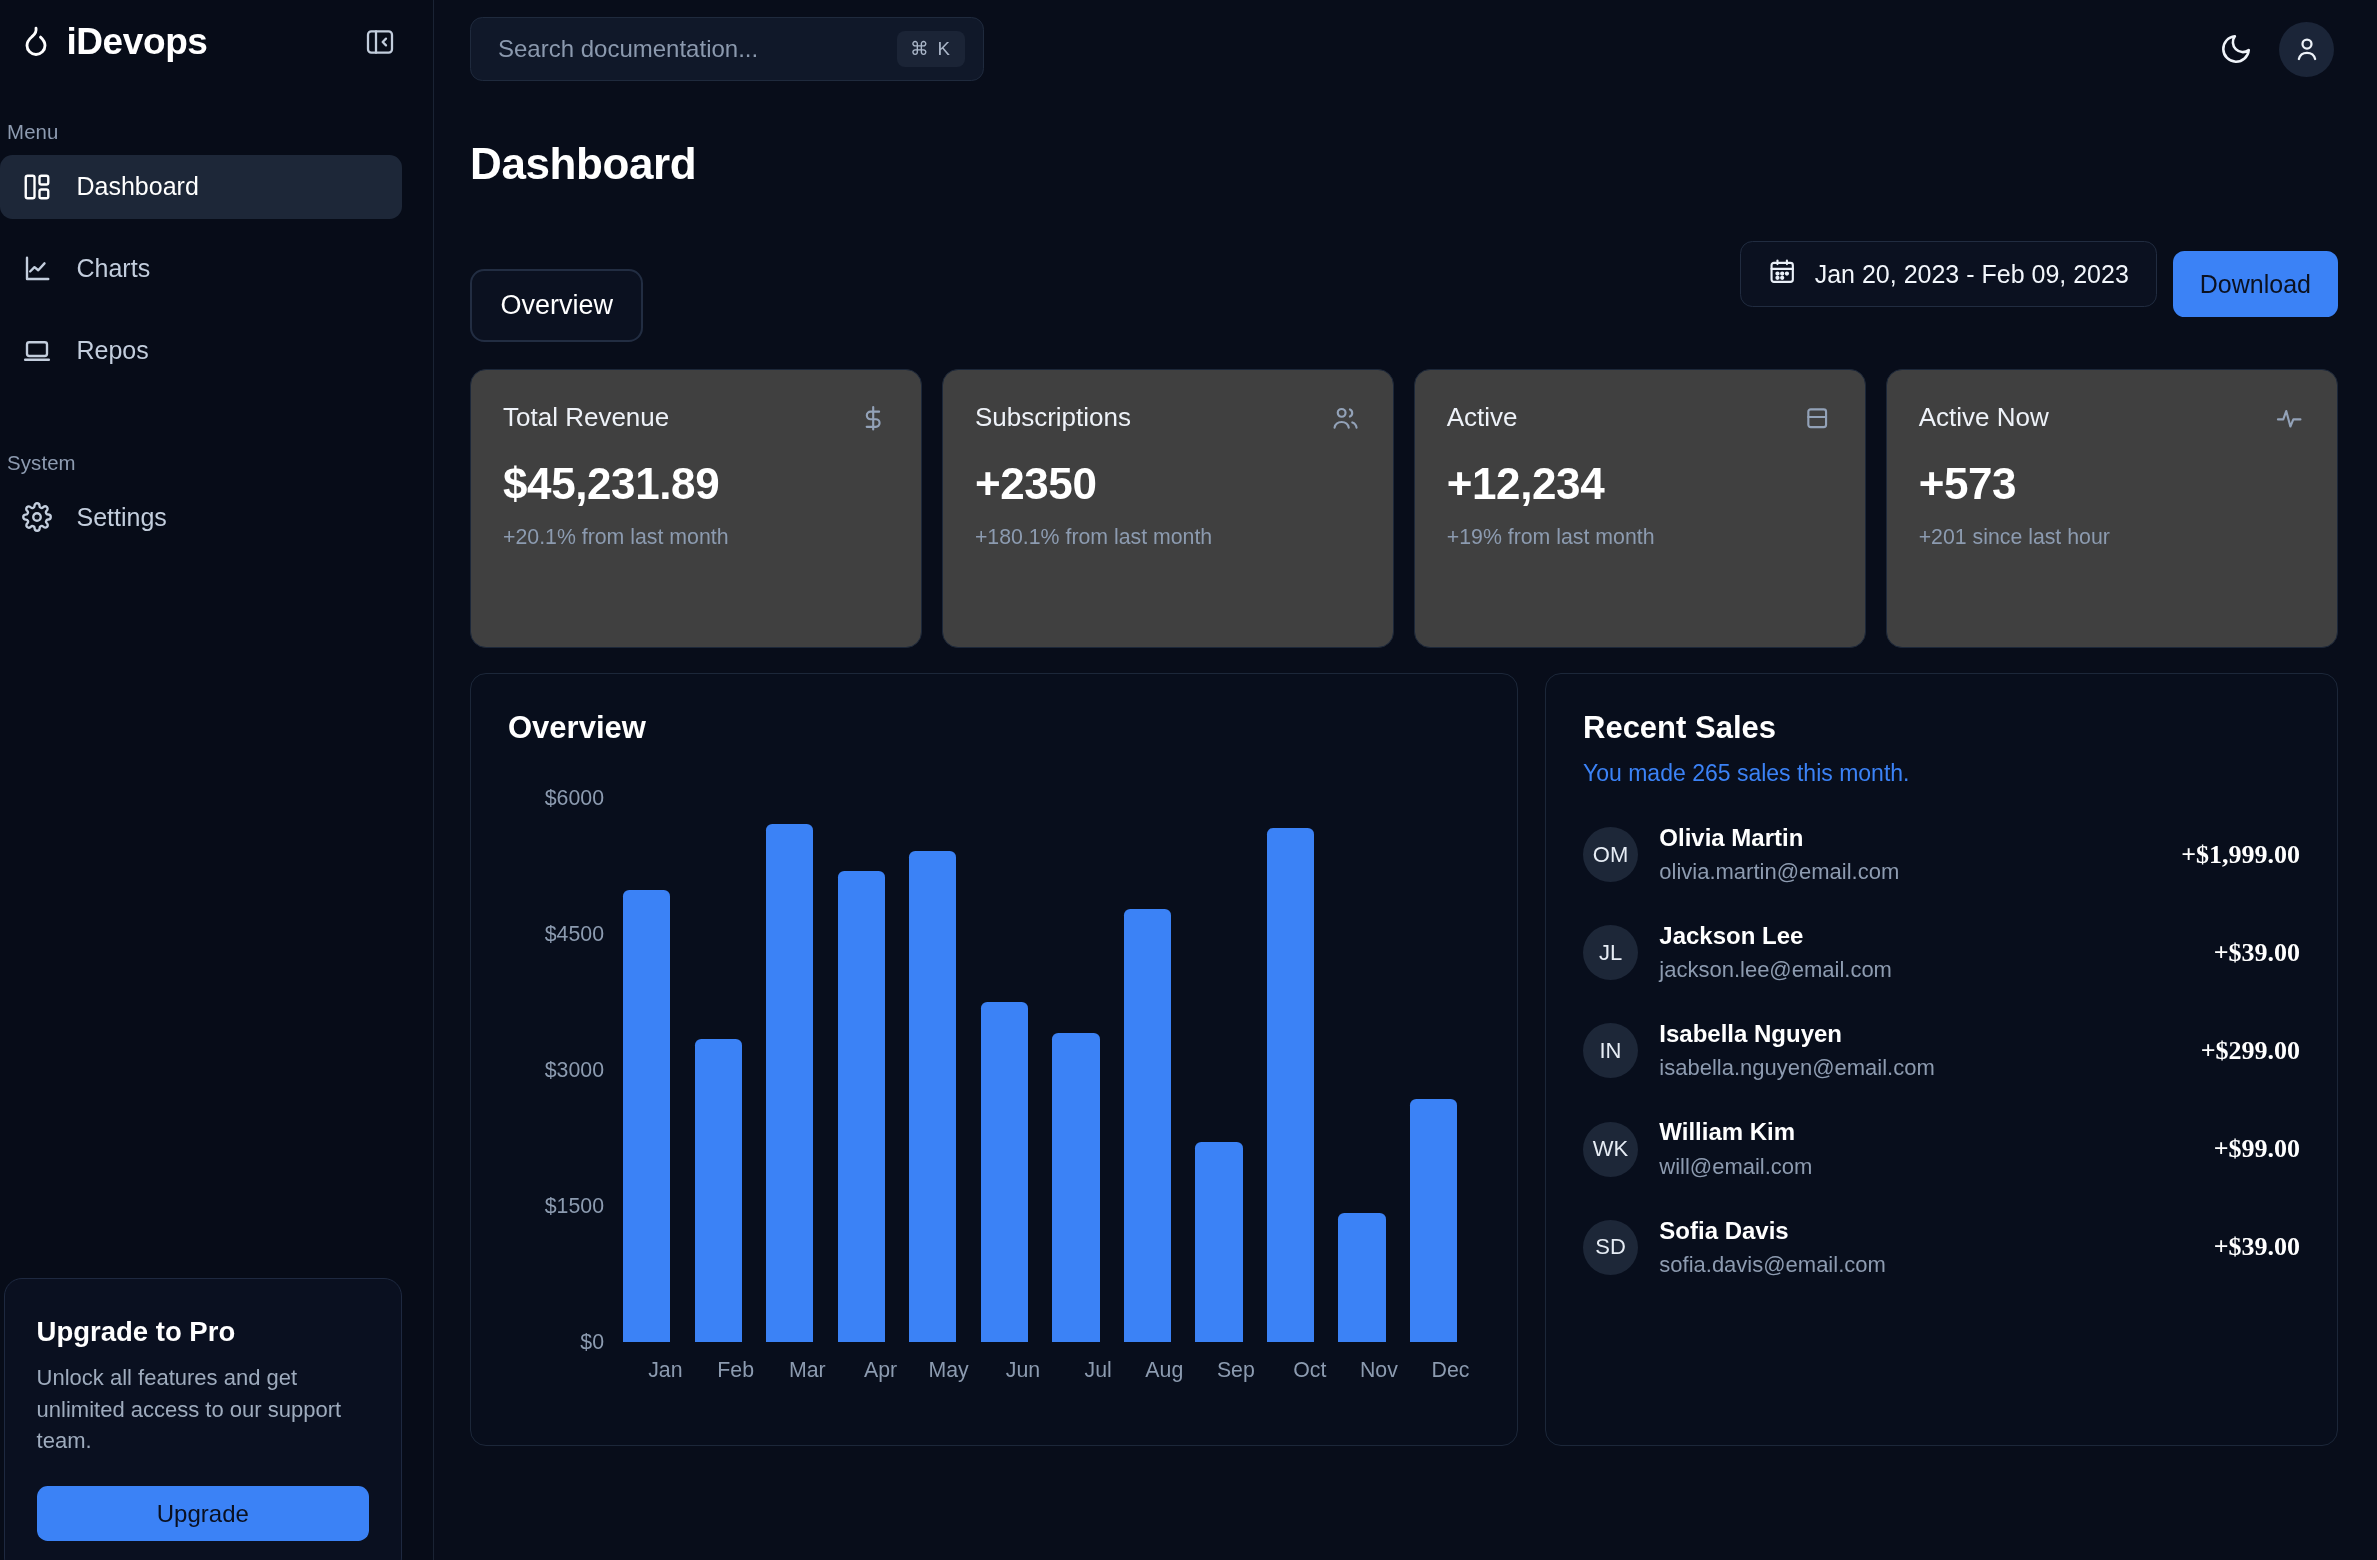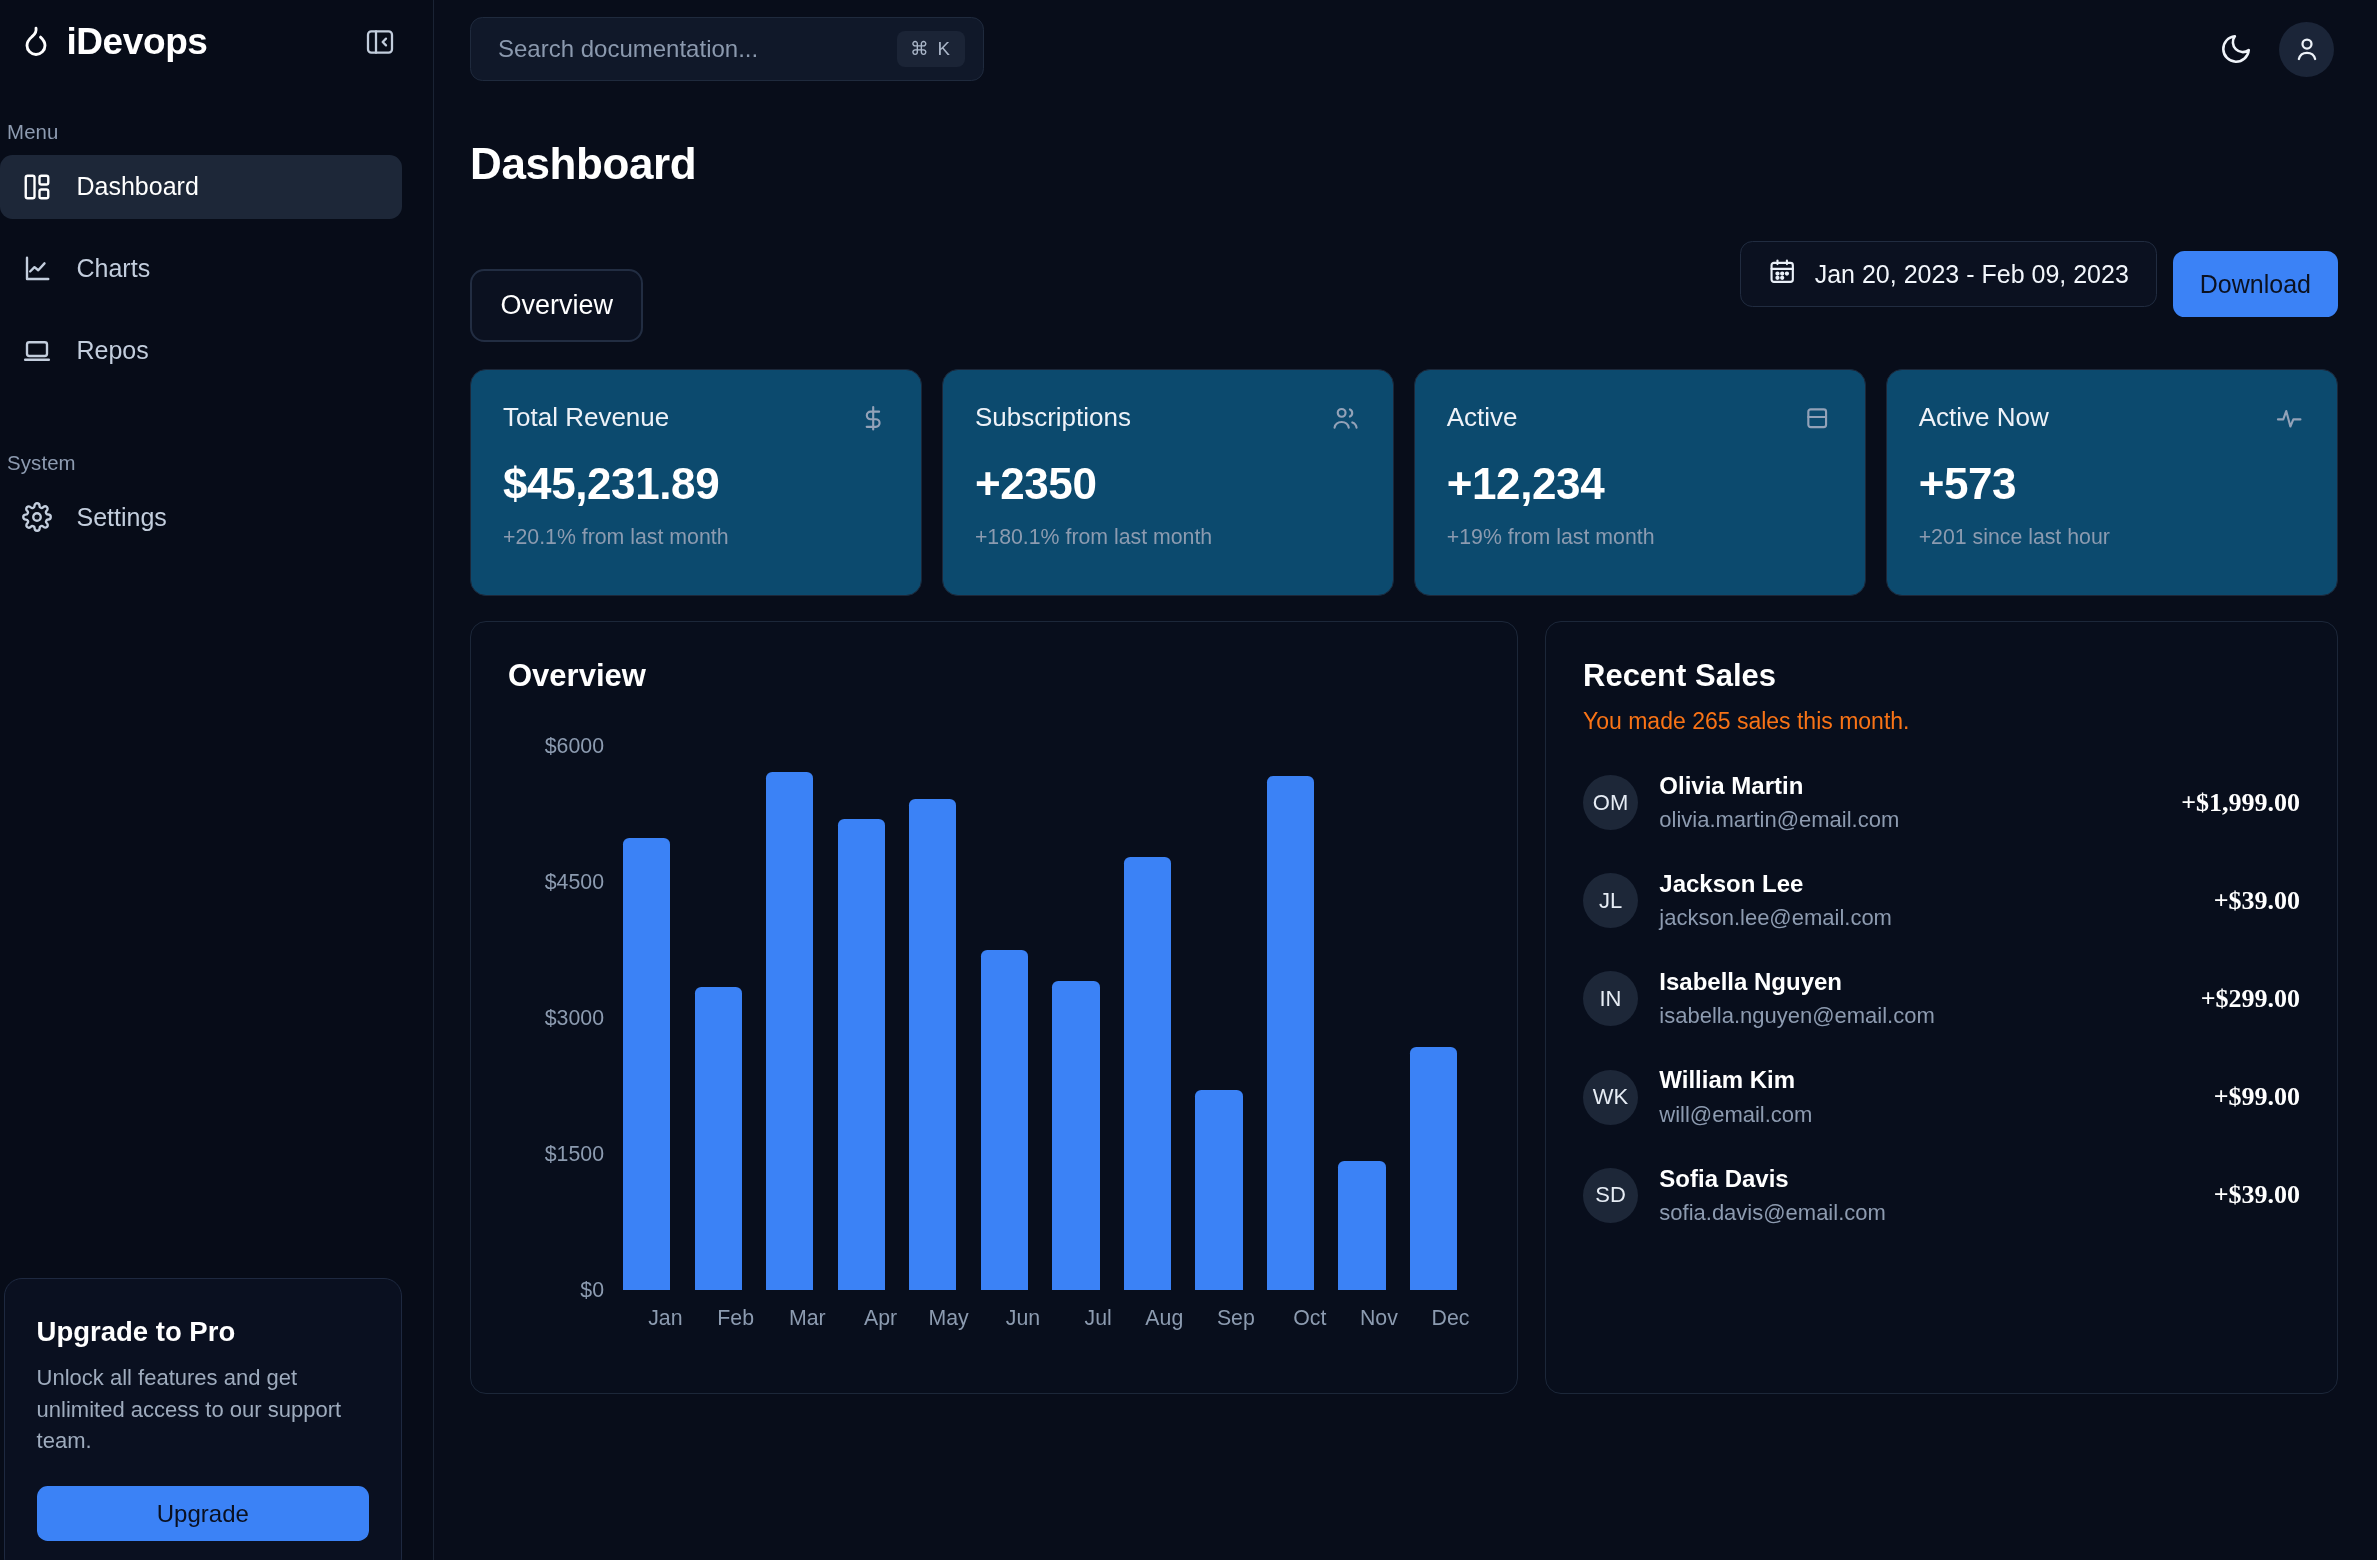--- a/index.html
+++ b/index.html
@@ -106,21 +106,21 @@
   .tab {
     display: inline-flex; align-items: center; justify-content: center;
     height: 73px; padding: 0 28.4px; border-radius: 14.2px;
     background: #0b1120; border: 2.7px solid #222d42;
     font-size: 27px; color: #fff; cursor: pointer;
   }
 
   
   .stats { display: flex; gap: 19.5px; padding: 27px 39px 0 36px; }
   .stat-card {
-    flex: 1; height: 227px; background: #0c4a6e;
+    flex: 1; height: 279px; background: #404040;
     border: 0.9px solid #1c out; border: 0.9px solid #1c2739; border-radius: 16px;
     padding: 32px 32px 0 32px;
   }
   .stat-head { display: flex; align-items: flex-start; justify-content: space-between; }
   .stat-title { font-size: 26px; color: #eef2f8; font-weight: 400; }
   .stat-ico { color: #93a2b8; display: flex; align-items: center; justify-content: center; width: 32px; height: 32px; }
   .stat-value { font-size: 44px; font-weight: 700; color: #fff; margin-top: 25px; letter-spacing: -0.4px; }
   .stat-sub { font-size: 21.3px; color: #8c9bb0; margin-top: 16px; }
 
   
@@ -139,21 +139,21 @@
   .bars { position: absolute; inset: 0; display: flex; align-items: flex-end; gap: 0; }
   .barcol { flex: 1; display: flex; flex-direction: column; align-items: center; justify-content: flex-end; height: 100%; }
   .bar { width: 66%; background: #3b82f6; border-radius: 6.2px 6.2px 0 0; }
   .xlabels { position: absolute; left: 103px; right: 10.7px; bottom: 23px; display: flex; }
   .xlab { flex: 1; text-align: right; font-size: 21.3px; color: #8c9bb0; }
 
   .sales-card {
     flex: 1; height: 773px; background: #080e1c;
     border: 0.9px solid #1c2739; border-radius: 16px; padding: 36px 37px 0 37px;
   }
-  .sales-sub { font-size: 23px; color: #f97316; margin-top: 14.2px; }
+  .sales-sub { font-size: 23px; color: #3b82f6; margin-top: 14.2px; }
   .sale-row { display: flex; align-items: center; margin-top: 37px; }
   .sale-av {
     width: 55px; height: 55px; border-radius: 50%; background: #1d2738;
     display: flex; align-items: center; justify-content: center;
     font-size: 22px; color: #e6ecf4; flex: 0 0 55px;
   }
   .sale-info { margin-left: 21.3px; flex: 1; min-width: 0; }
   .sale-name { font-size: 24px; font-weight: 700; color: #fff; }
   .sale-mail { font-size: 22px; color: #8d9bb0; margin-top: 7.1px; }
   .sale-amt { font-size: 26px; font-weight: 700; color: #fff; white-space: nowrap; font-family: Liberation Serif, serif; }

